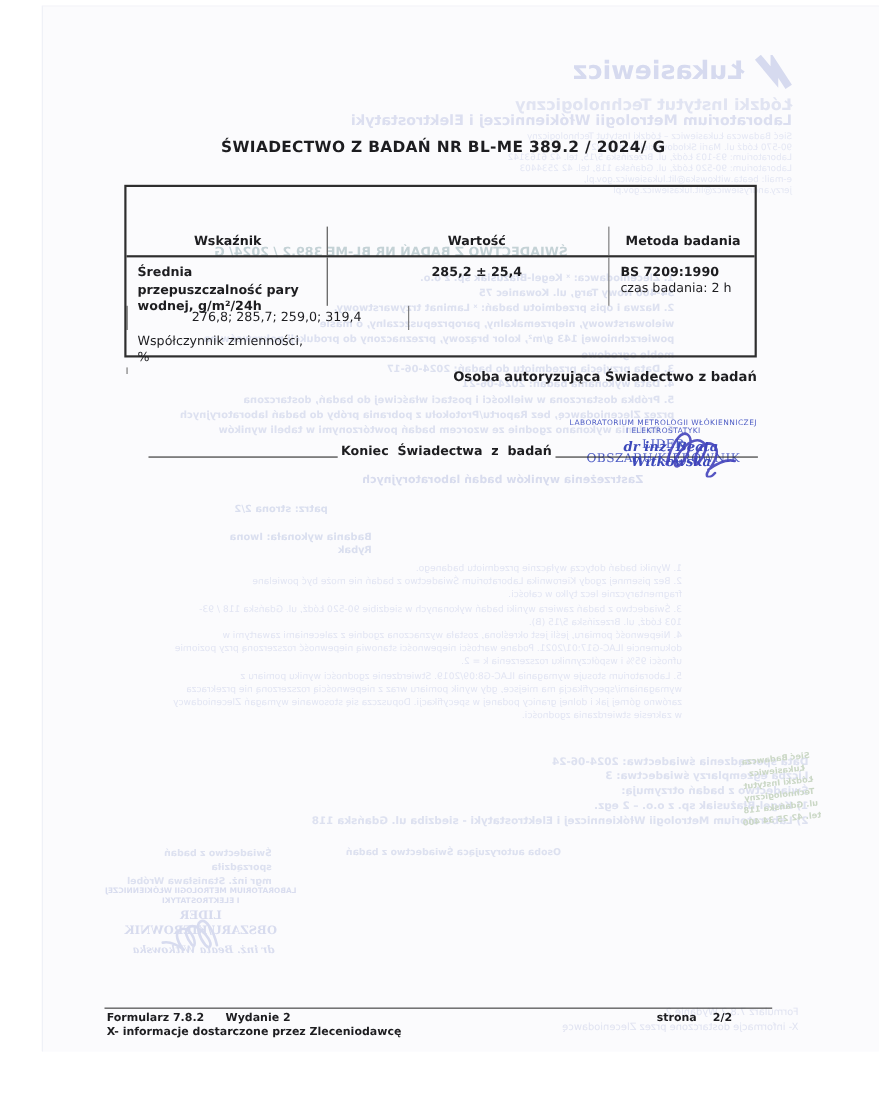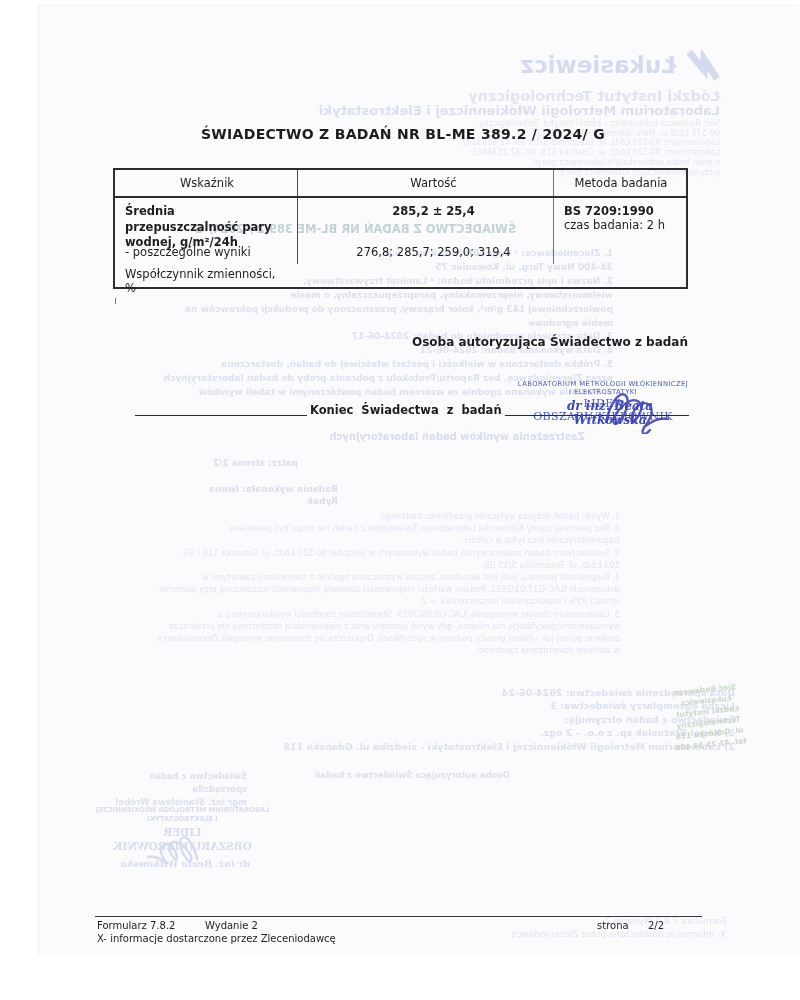--- a/index.html
+++ b/index.html
@@ -15,30 +15,30 @@
   
   .fg{position:absolute;color:#1d1d20;}
   .title{font-size:14px;font-weight:bold;letter-spacing:.3px;text-align:center;}
   .tbl{position:absolute;left:113px;top:168px;width:575px;border:2px solid #2e2e2e;
        box-sizing:border-box;font-size:11.5px;color:#1d1d20;}
   .trow{display:flex;}
   .c{box-sizing:border-box;padding:3px 8px 3px 10px;}
   .c1{width:182px;}
   .c2{width:256px;border-left:1px solid #4a4a4a;text-align:center;padding-left:24px;}
   .c3{flex:1;border-left:1px solid #737373;}
-  .thead{border-bottom:2px solid #2e2e2e;font-weight:normal;}
+  .thead{border-bottom:2px solid #2e2e2e;font-weight:bold;margin-top:36px;}
   .thead .c{text-align:center;padding-top:6px;padding-bottom:6px;}
   .r1 .c{padding-top:6px;}
   .bold{font-weight:bold;}
   .conds{border-top:2px solid #2e2e2e;padding:4px 10px 6px 10px;font-size:11px;line-height:1.45;}
   .stampblue{color:#4d5cc5;text-align:center;letter-spacing:.4px;}
   .sig-svg{position:absolute;}
   .line{position:absolute;border-bottom:1.4px solid #2a2a2a;}
   .footer-line{position:absolute;border-top:1.4px solid #3a3a3a;}
-  .small{font-size:10px;}
+  .small{font-size:10px;font-weight:bold;}
 </style>
 </head>
 <body>
 
 <div class="paper"></div>
 
 <div class="bleed" style="left:488px;top:50px;width:232px;font-size:23px;display:flex;align-items:center;gap:10px;color:#d6daef;">
   <svg width="34" height="32" viewBox="0 0 34 32">
     <path d="M3,29 L16,9 L16,20 L31,2" fill="none" stroke="#d6daef" stroke-width="7"></path>
   </svg>
@@ -113,21 +113,20 @@
   </div>
   <div class="trow r1" style="height:44px;">
     <div class="c c1 bold" style="line-height:1.35;">Średnia przepuszczalność pary wodnej, g/m²/24h</div>
     <div class="c c2 bold">285,2 ± 25,4</div>
     <div class="c c3">
       <div class="bold">BS 7209:1990</div>
       <div>czas badania: 2 h</div>
     </div>
   </div>
   <div class="trow" style="height:22px;">
-    <div class="c c1">- poszczególne wyniki</div>
     <div class="c c2">276,8; 285,7; 259,0; 319,4</div>
     <div class="c c3"></div>
   </div>
   <div class="trow" style="height:23px;flex-direction:column;">
     <div class="c c1">Współczynnik zmienności, %</div>
     <div class="c c3"></div>
   </div>
 </div>
 
 <div class="fg bold" style="left:113px;top:335px;width:575px;text-align:right;font-size:12px;">Osoba autoryzująca Świadectwo z badań</div>

